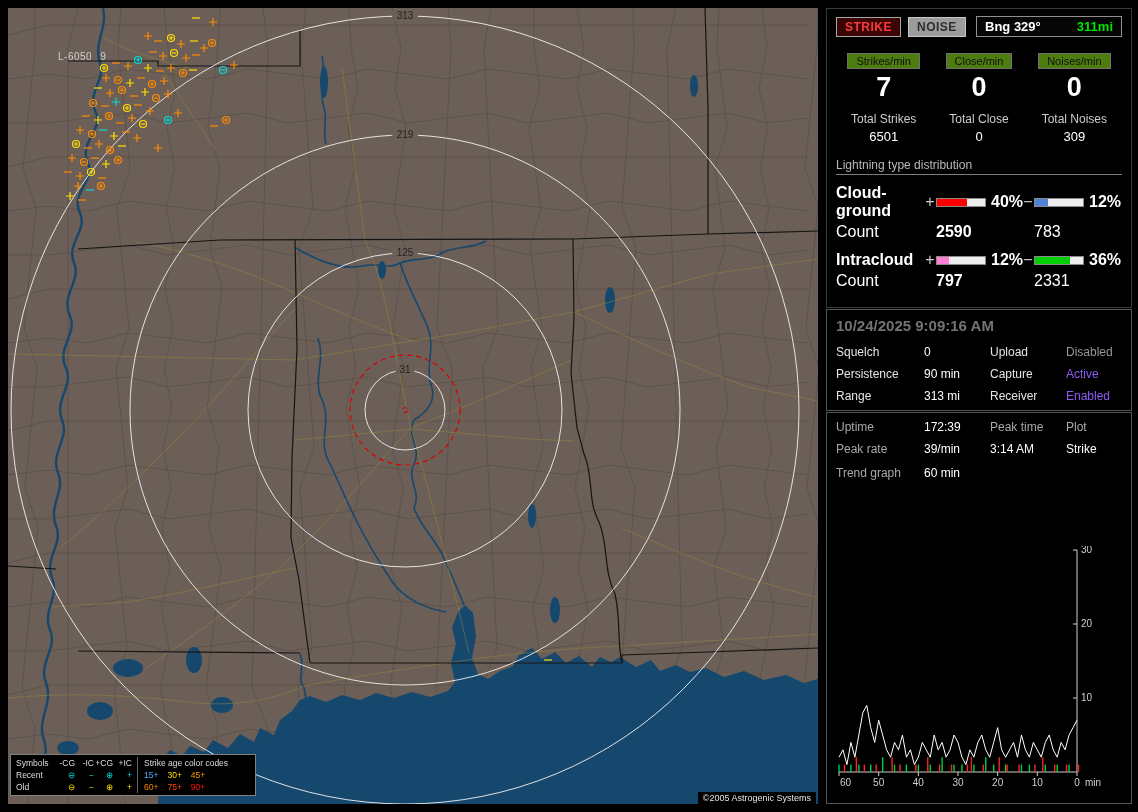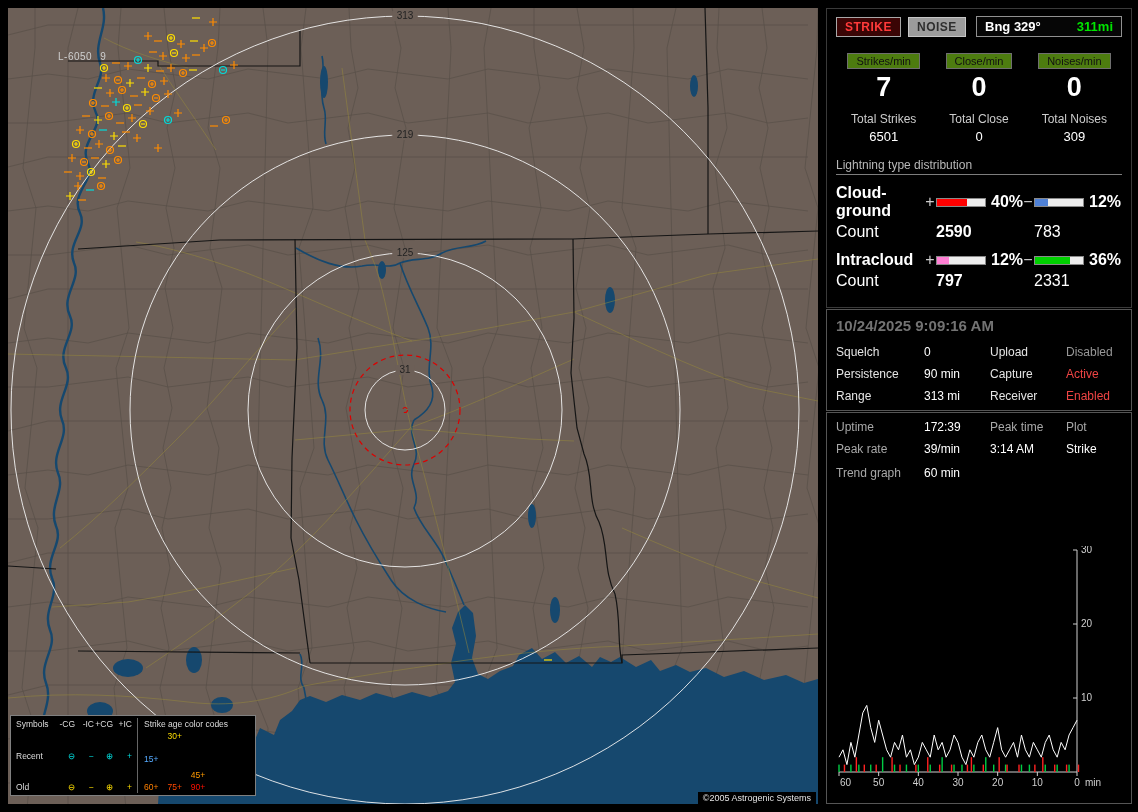--- a/index.html
+++ b/index.html
@@ -56,21 +56,21 @@
 .dist-pct{font-weight:bold;padding-left:5px}
 .dist-count{margin:1px 0 10px}
 .count-plus{grid-column:3;font-weight:bold}
 .count-minus{grid-column:6}
 .datetime{color:#737373;font-weight:bold;font-size:15px;margin-bottom:11px}
 .status-grid,.info-grid{display:grid;grid-template-columns:88px 66px 76px auto;row-gap:8px;font-size:12px}
 .lab{color:#e4e4e4}
 .lab2{color:#a8a8a8}
 .val{color:#fff}
 .val-dim{color:#989898}
-.val-on{color:#ef4444}
+.val-on{color:#8b5cf6}
 .panel.trend-panel{flex:1;display:flex;flex-direction:column}
 .trend-row{margin-top:10px;display:grid;grid-template-columns:88px auto;font-size:12px}
 #trend-svg{margin-top:auto;align-self:center}
 #trend-svg text{font-family:"Liberation Sans",sans-serif;font-size:10px;fill:#cfcfcf}
 .axis{stroke:#cfcfcf;stroke-width:1;fill:none}
 .trend-line{fill:none;stroke:#fff;stroke-width:1}
 </style>
 </head>
 <body>
 
@@ -473,23 +473,23 @@
             <span>Strike age color codes</span>
           </span>
       </div>
       <div class="lg-row">
         <span class="lg-label">Recent</span>
         <span class="lg-sym" style="color: rgb(0, 220, 220);">⊖</span>
         <span class="lg-sym" style="color: rgb(0, 220, 220);">−</span>
         <span class="lg-sym" style="color: rgb(0, 220, 220);">⊕</span>
         <span class="lg-sym" style="color: rgb(0, 220, 220);">+</span>
         <span class="lg-right">
-          <span style="color: rgb(85, 170, 255); margin-top: 23px;">15+</span>
+          <span style="color: rgb(85, 170, 255);">15+</span>
           <span style="color: rgb(255, 223, 0);">30+</span>
-          <span style="color: rgb(255, 154, 0); margin-top: 39px;">45+</span>
+          <span style="color: rgb(255, 154, 0);">45+</span>
         </span>
       </div>
       <div class="lg-row">
         <span class="lg-label">Old</span>
         <span class="lg-sym" style="color: rgb(255, 223, 0);">⊖</span>
         <span class="lg-sym" style="color: rgb(255, 223, 0);">−</span>
         <span class="lg-sym" style="color: rgb(255, 223, 0);">⊕</span>
         <span class="lg-sym" style="color: rgb(255, 223, 0);">+</span>
         <span class="lg-right">
           <span style="color: rgb(255, 128, 0); text-align: right;">60+</span>

